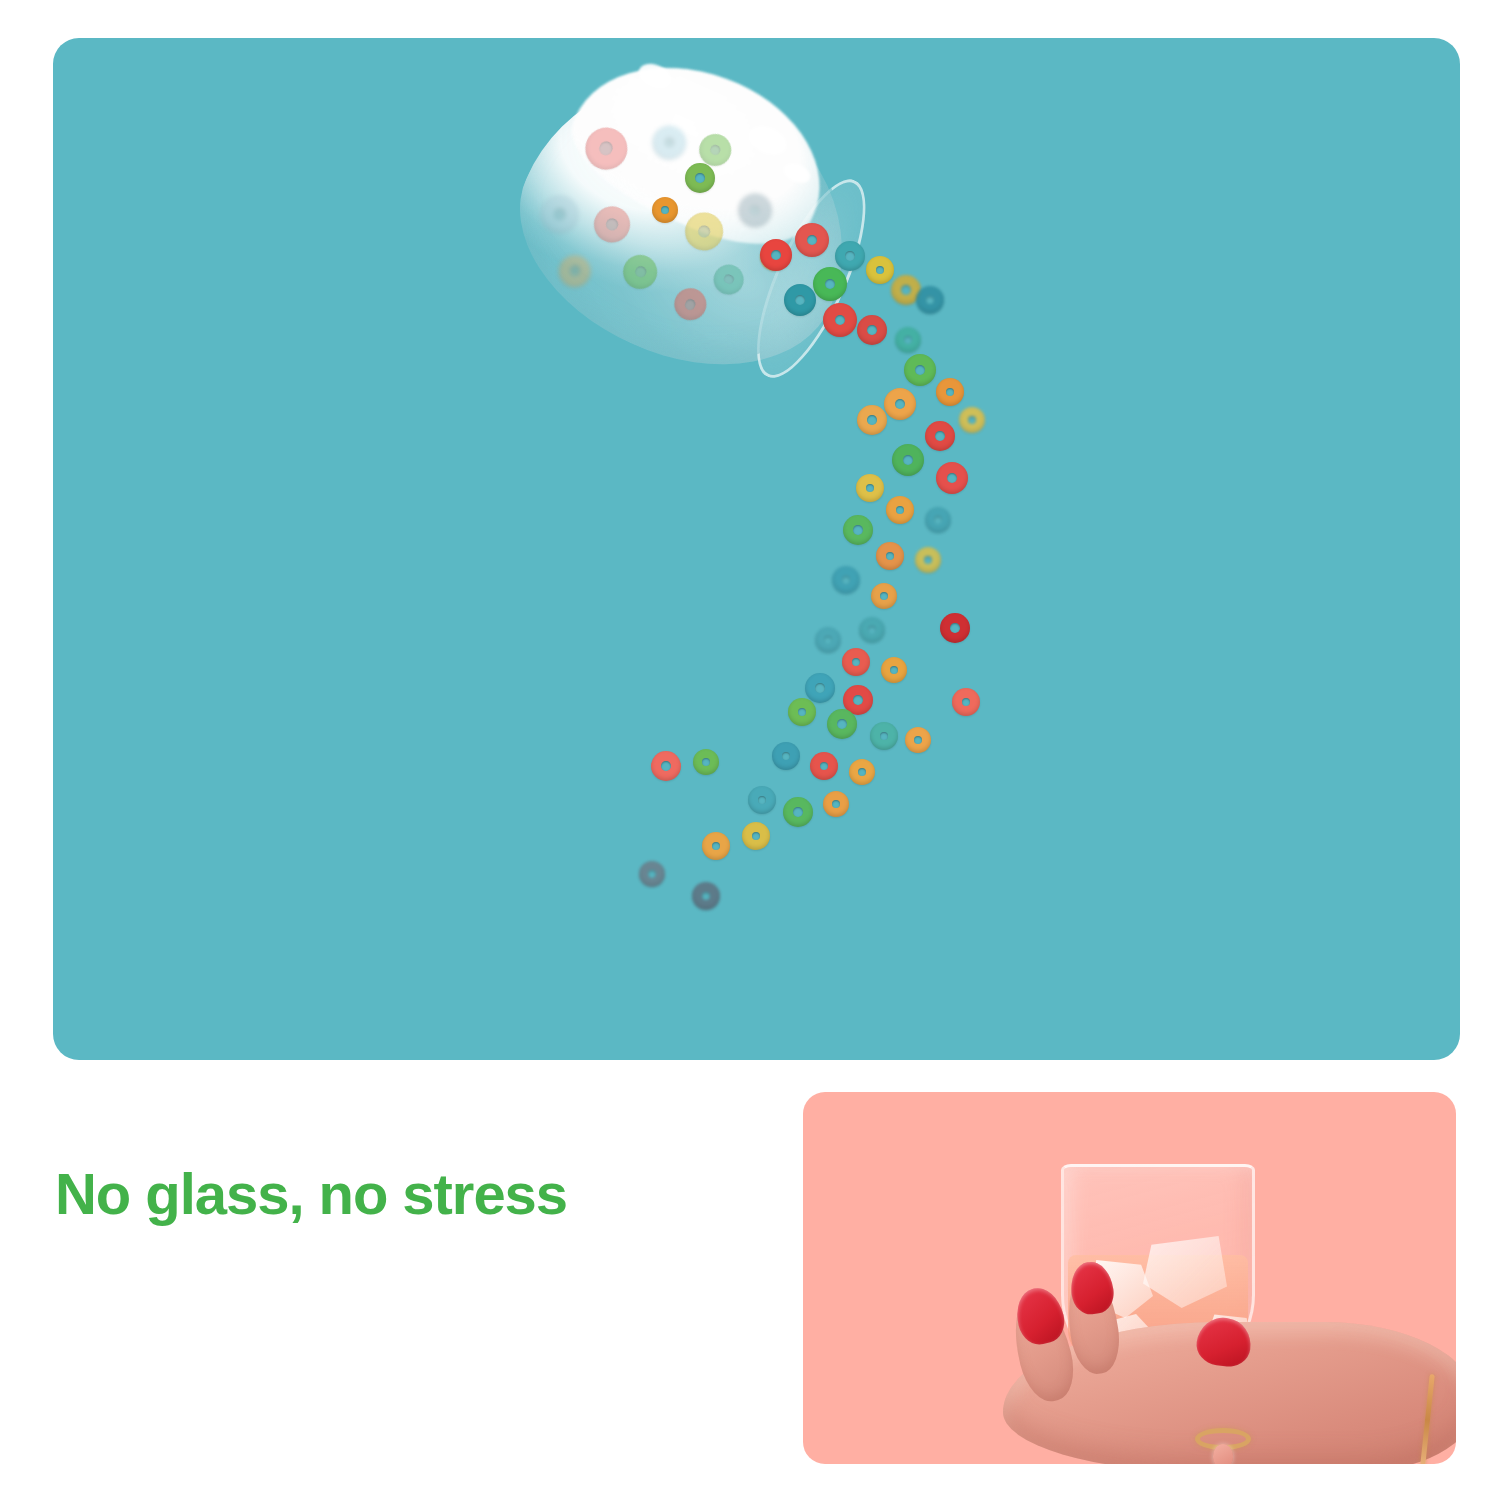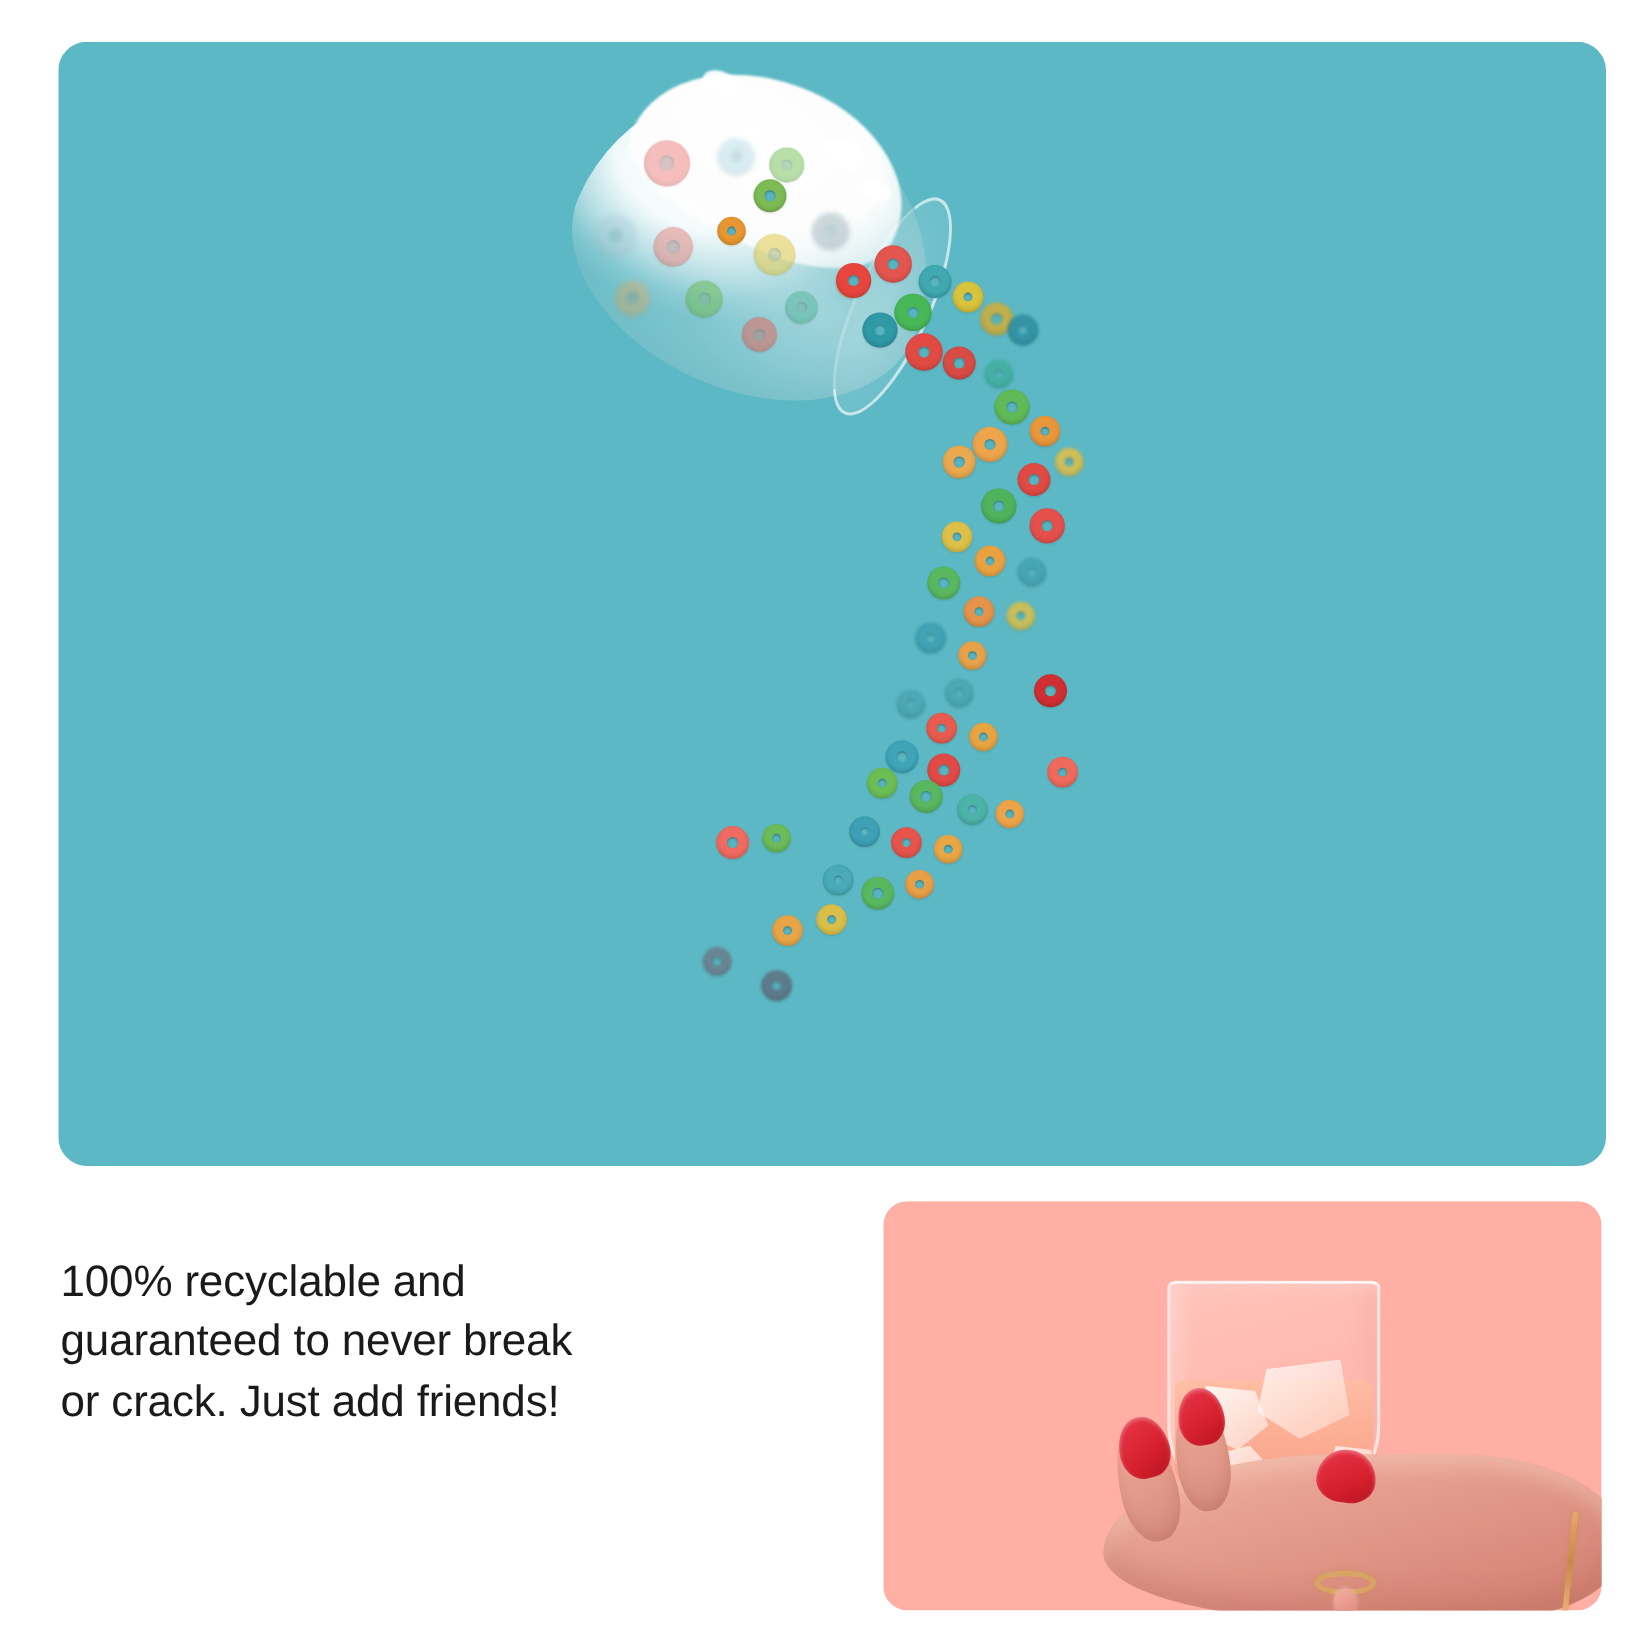--- a/index.html
+++ b/index.html
@@ -249,25 +249,21 @@
       <div class="ring solid" style="left: 730px; top: 759px; width: 30px; height: 30px; background: rgb(88, 184, 95);"></div>
       <div class="ring solid" style="left: 770px; top: 753px; width: 26px; height: 26px; background: rgb(233, 159, 70);"></div>
       <div class="ring solid" style="left: 649px; top: 794px; width: 28px; height: 28px; background: rgb(232, 165, 71);"></div>
       <div class="ring solid" style="left: 689px; top: 784px; width: 28px; height: 28px; background: rgb(217, 190, 72);"></div>
       <div class="ring solid " style="left: 586px; top: 823px; width: 26px; height: 26px; background: rgb(107, 127, 140); filter: blur(1.6px); opacity: 0.88;"></div>
       <div class="ring solid " style="left: 639px; top: 844px; width: 28px; height: 28px; background: rgb(94, 115, 130); filter: blur(1.6px); opacity: 0.88;"></div>
     </div>
 </div>
 
 <div class="copy-block">
-  <div class="body-copy" style="color: rgb(26, 26, 26);">
-    <span>100% recyclable and</span>
-    <span>guaranteed to never break</span>
-    <span>or crack. Just add friends!</span>
-  </div>
+  <div class="headline" style="color: rgb(67, 178, 74);">No glass, no stress</div>
 </div>
 
 <div class="pink-panel" style="border-radius: 22px;">
   <div class="pink-bg" id="pink-bg" style="background: rgb(255, 175, 163);"></div>
 
   <div class="wine-glass">
     <div class="wg-bowl"></div>
     <div class="wg-liquid"></div>
     <div class="ice" style="left:26px;top:96px;width:66px;height:58px;clip-path:polygon(14% 0,82% 8%,100% 62%,58% 100%,6% 74%);"></div>
     <div class="ice" style="left:82px;top:72px;width:84px;height:72px;clip-path:polygon(10% 12%,90% 0,100% 70%,46% 100%,0 66%);opacity:.8;"></div>

